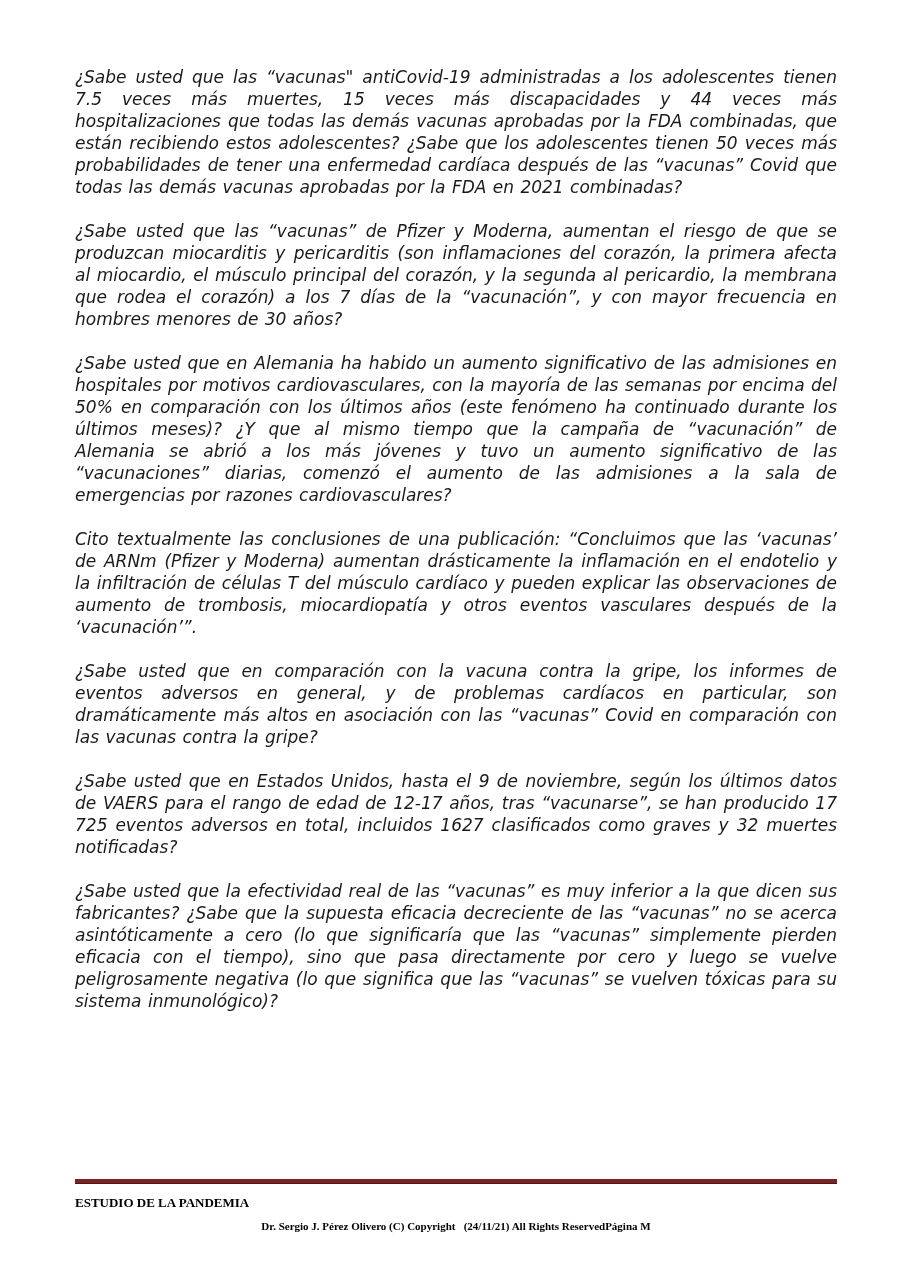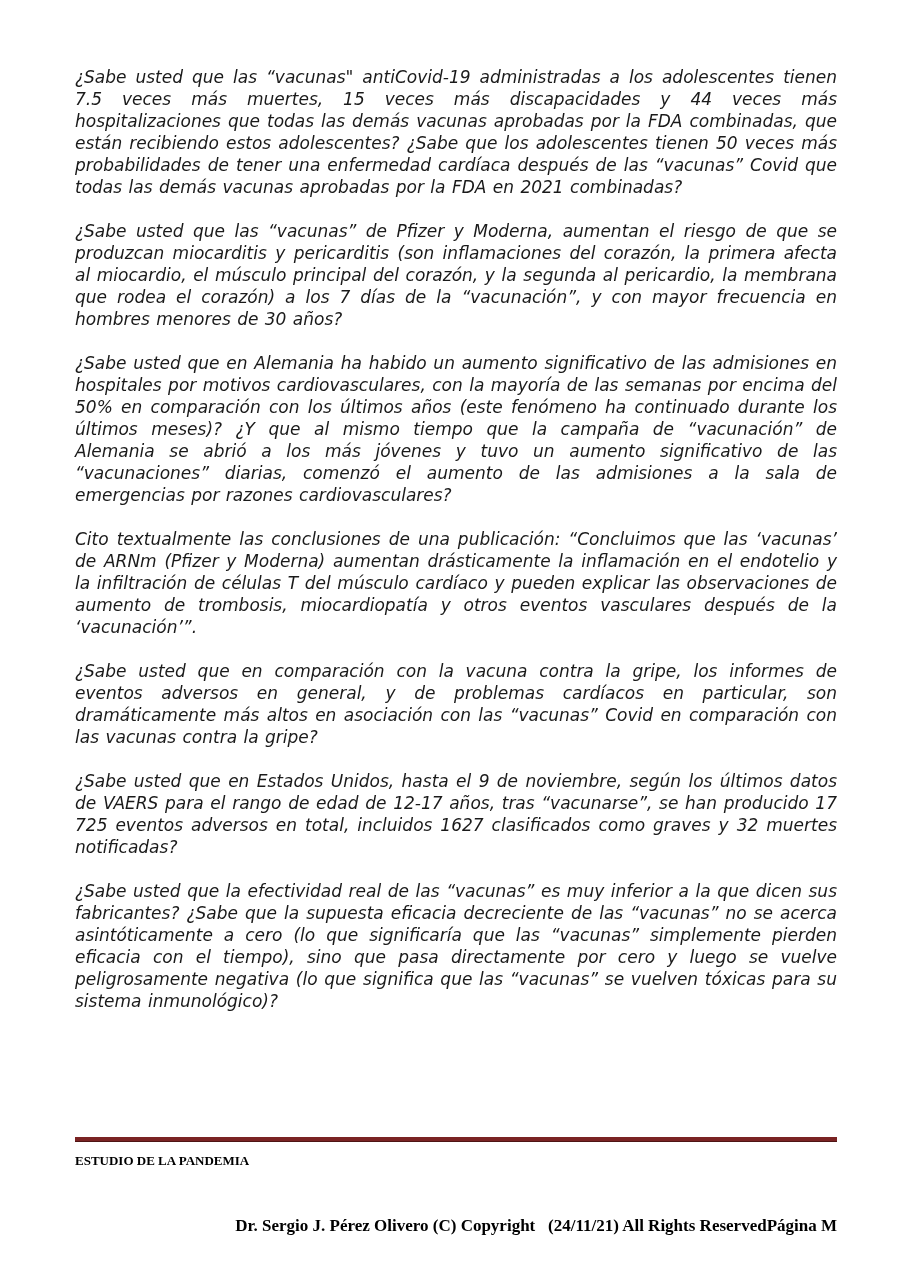--- a/index.html
+++ b/index.html
@@ -42,28 +42,27 @@
   }
   .footer-title {
     font-family: "Liberation Serif", "DejaVu Serif", serif;
     font-weight: bold;
     font-size: 13px;
     line-height: 22px;
     color: #000000;
   }
   .footer-row {
     display: flex;
-    justify-content: flex-end;
+    justify-content: center;
     align-items: baseline;
     font-family: "Liberation Serif", "DejaVu Serif", serif;
     font-weight: bold;
-    font-size: 17px;
+    font-size: 11px;
     line-height: 24px;
     color: #000000;
-    margin-top: 42px;
   }
   .footer-copyright {
     white-space: pre-wrap;
   }
 </style>
 </head>
 <body>
 
 <div class="page">
   <div class="content">

